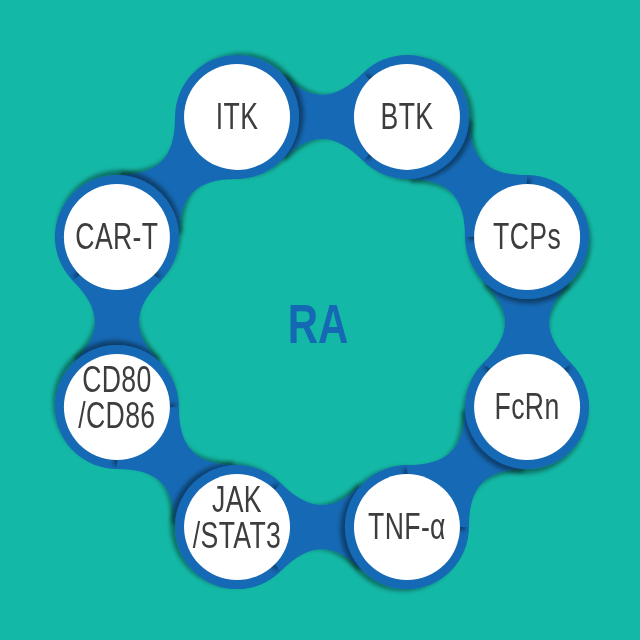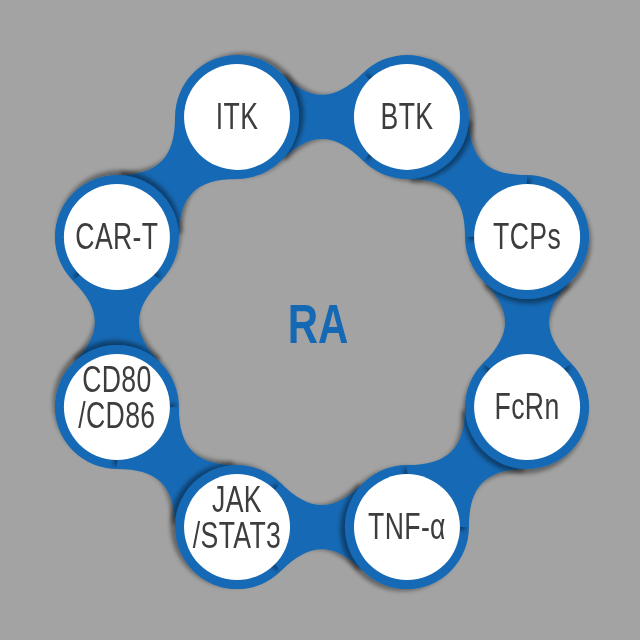--- a/index.html
+++ b/index.html
@@ -1,16 +1,16 @@
 <!DOCTYPE html>
 <html><head>
 <meta charset="utf-8">
 <style>
   html, body { margin: 0; padding: 0; background: #ffffff; }
-  .stage { position: relative; width: 640px; height: 640px; background: #a3a3a3; overflow: hidden; }
+  .stage { position: relative; width: 640px; height: 640px; background: #14b8a6; overflow: hidden; }
   svg { display: block; }
   #diagram text { font-family: "Liberation Sans", "DejaVu Sans", sans-serif; }
   .node-label { font-size: 37px; letter-spacing: 0.5px; }
   .center-label { font-size: 56px; font-weight: 700; letter-spacing: 0px; }
 </style>
 </head>
 <body>
 
 <div class="stage">
   <svg id="diagram" width="640" height="640" viewBox="0 0 640 640" role="img">

